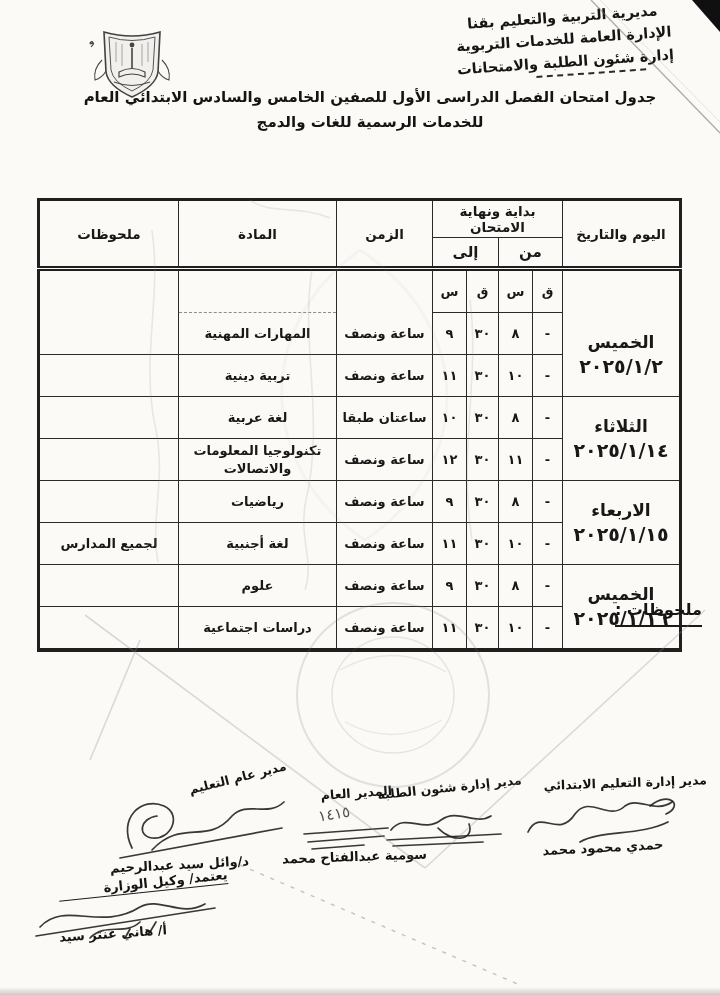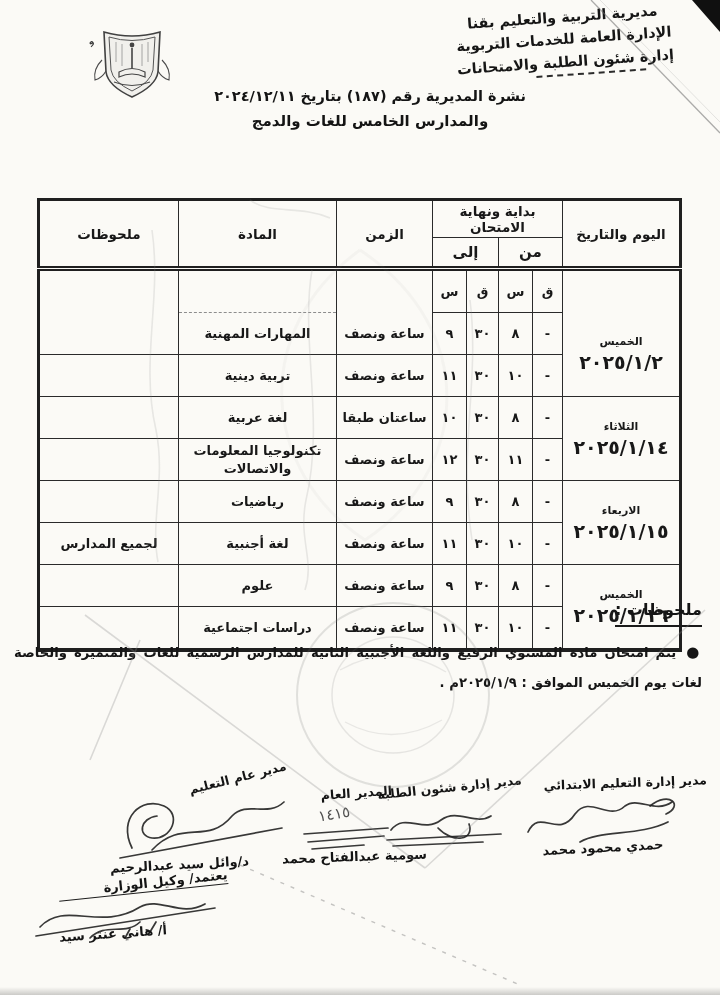--- a/index.html
+++ b/index.html
@@ -32,21 +32,21 @@
     padding:2px 3px;font-size:13px;color:#181818;background:transparent;
   }
   .schedule thead .h1 th{height:30px;font-size:13.5px;}
   .schedule thead .h2 th{height:24px;font-size:15px;}
   .schedule th.bottom-heavy{border-bottom:5px double #1f1f1f;}
   .qs-row td{height:24px;font-size:13px;}
   .qs-row td.ghost{border-bottom:0;}
   .qs-row td.ghost-subject{border-bottom:1px dashed #8d8d8d;}
   .first-data-row td{border-top:0;}
   .schedule tbody td{height:37px;}
-  .day-cell .day-name{font-size:11px;}
+  .day-cell .day-name{font-size:17px;}
   .day-cell .day-date{font-size:19px;margin-top:3px;}
   .subject-cell{font-size:13px;line-height:1.35;margin-top:32px;}
   .duration-cell{font-size:12.5px;}
   .num-cell{font-size:13.5px;}
   .note-cell{font-size:12.5px;}
   
   .notes{position:absolute;top:600px;right:18px;left:14px;color:#151515;}
   .notes .notes-heading{
     display:inline-block;font-size:16px;font-weight:bold;border-bottom:2.5px solid #1a1a1a;
     padding-bottom:6px;margin-bottom:10px;
@@ -100,22 +100,22 @@
   </svg>
 
   <div class="letterhead">
     <div>مديرية التربية والتعليم بقنا</div>
     <div>الإدارة العامة للخدمات التربوية</div>
     <div>إدارة شئون الطلبة والامتحانات</div>
     <div class="dash-underline"></div>
   </div>
 
   <div class="title-block">
-    <div class="t1">نشرة المديرية رقم (١٨٧) بتاريخ ٢٠٢٤/١٢/١١</div>
-    <div class="t3">والمدارس الخامس للغات والدمج</div>
+    <div class="t2">جدول امتحان الفصل الدراسى الأول للصفين الخامس والسادس الابتدائي العام</div>
+    <div class="t3">للخدمات الرسمية للغات والدمج</div>
   </div>
 
   <div class="table-wrap">
     <table class="schedule">
       <colgroup>
         <col style="width:118px">
           <col style="width:30px">
           <col style="width:34px">
         <col style="width:32px">
           <col style="width:34px">
@@ -234,23 +234,20 @@
             <td class="duration-cell">ساعة ونصف</td>
             <td class="subject-cell">دراسات اجتماعية</td>
             <td class="note-cell"></td>
           </tr>
         </tbody>
     </table>
   </div>
 
   <div class="notes">
     <span class="notes-heading">ملحوظات :</span>
-    <div class="note-item">
-      <span class="bullet">●</span><span>يتم امتحان مادة المستوي الرفيع واللغة الأجنبية الثانية للمدارس الرسمية للغات والمتميزة والخاصة لغات يوم الخميس الموافق : ٢٠٢٥/١/٩م .</span>
-    </div>
   </div>
 
   <div class="sig-label" style="left:492px;top:776px;width:215px;transform:rotate(-2deg);">مدير إدارة التعليم الابتدائي</div>
   <svg class="sig-svg" style="left:520px;top:792px;" width="170" height="58" viewBox="0 0 170 58">
     <path d="M8,40 C20,15 38,48 55,22 C70,2 88,30 105,14 C118,4 135,22 152,10"></path>
     <path d="M60,50 C80,38 120,44 148,30"></path>
     <path d="M130,14 C150,-2 164,14 146,22"></path>
   </svg>
   <div class="sig-name" style="left:528px;top:840px;width:150px;transform:rotate(-3deg);">حمدي محمود محمد</div>
 

